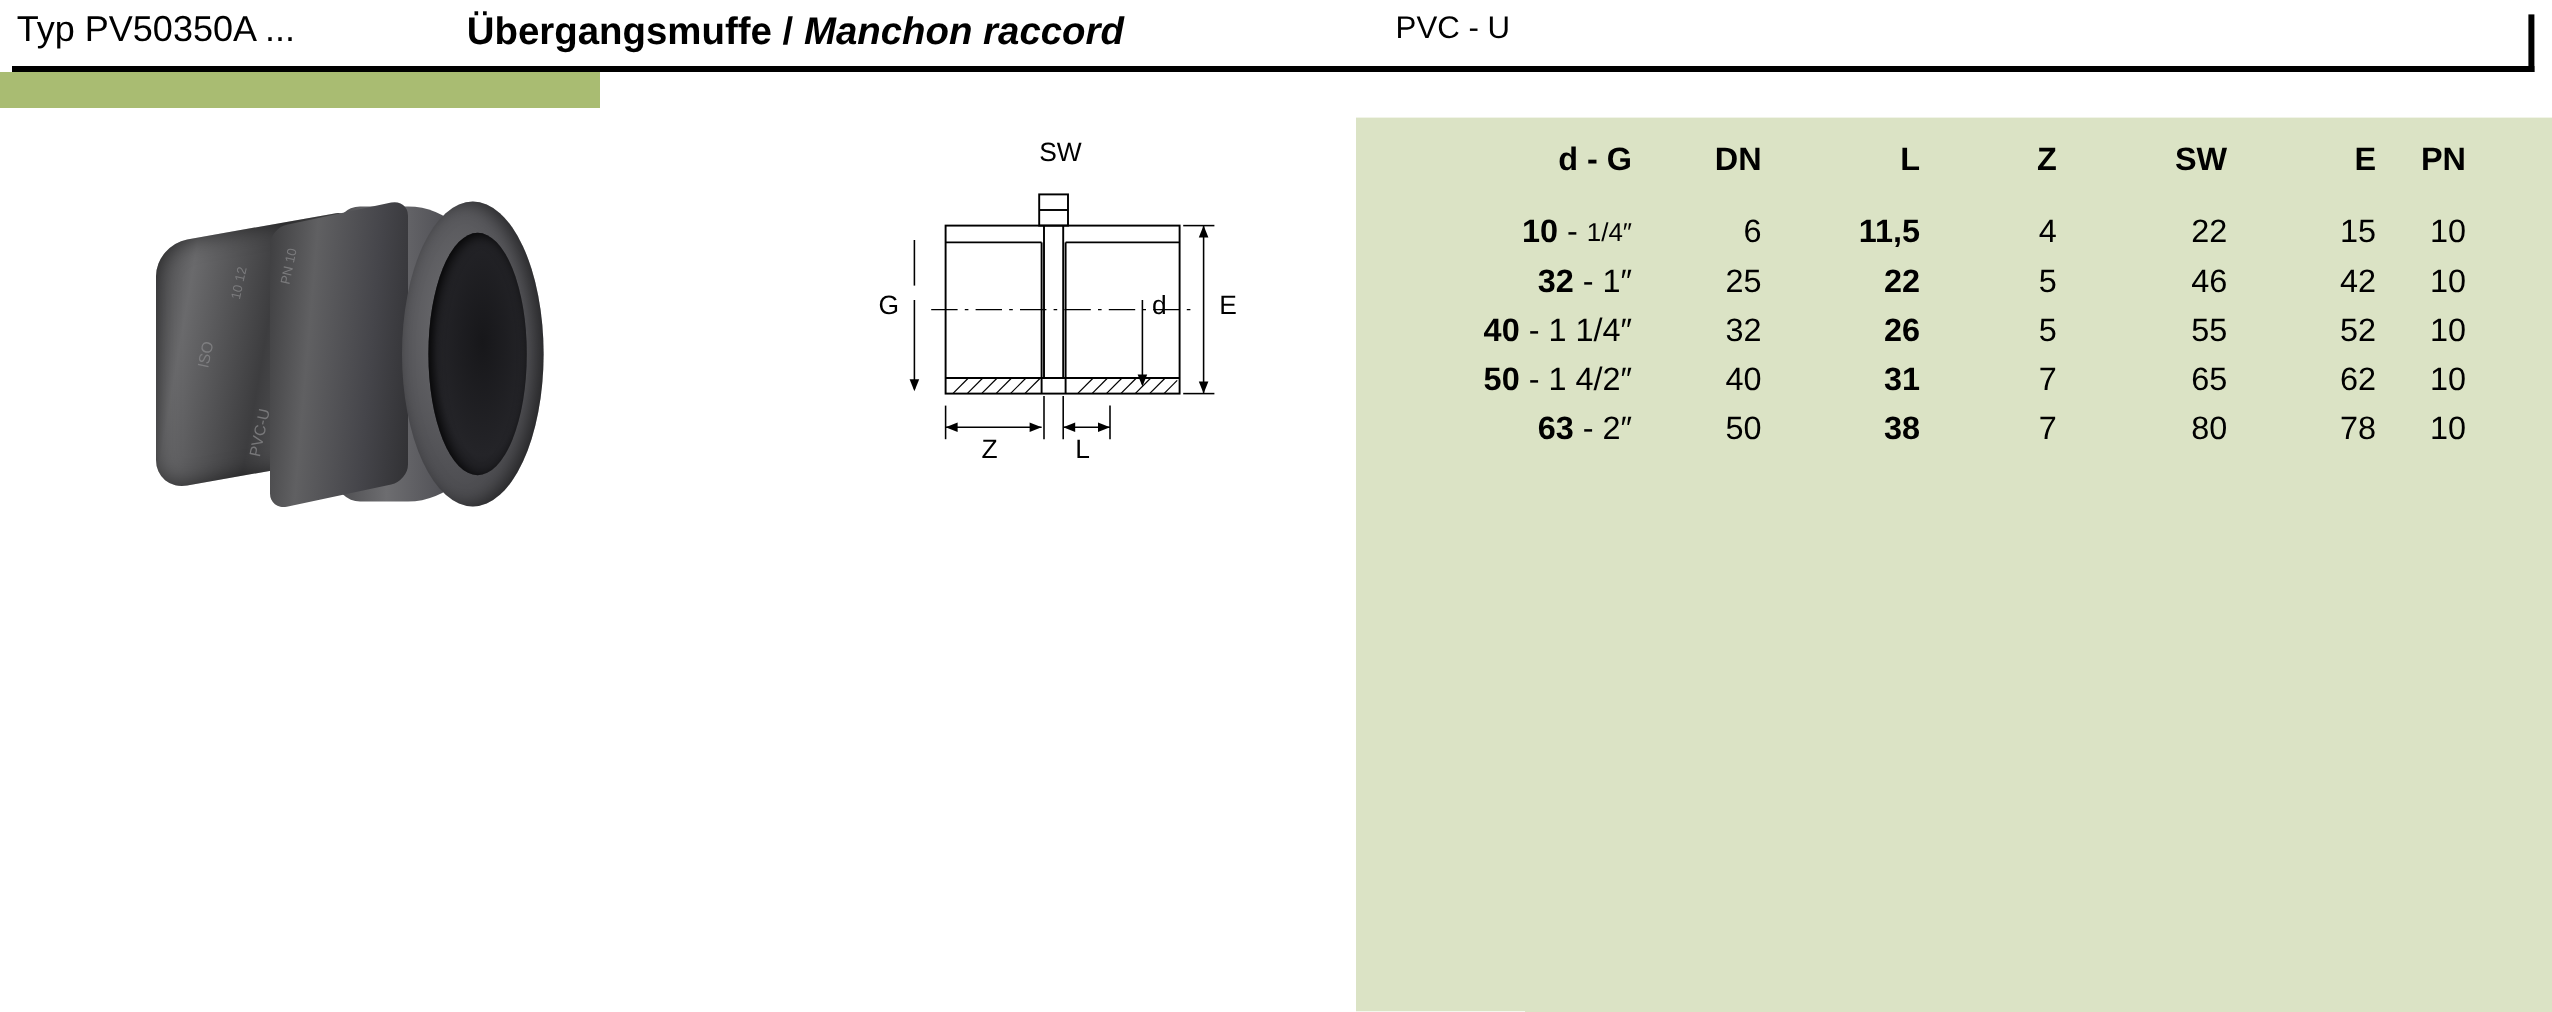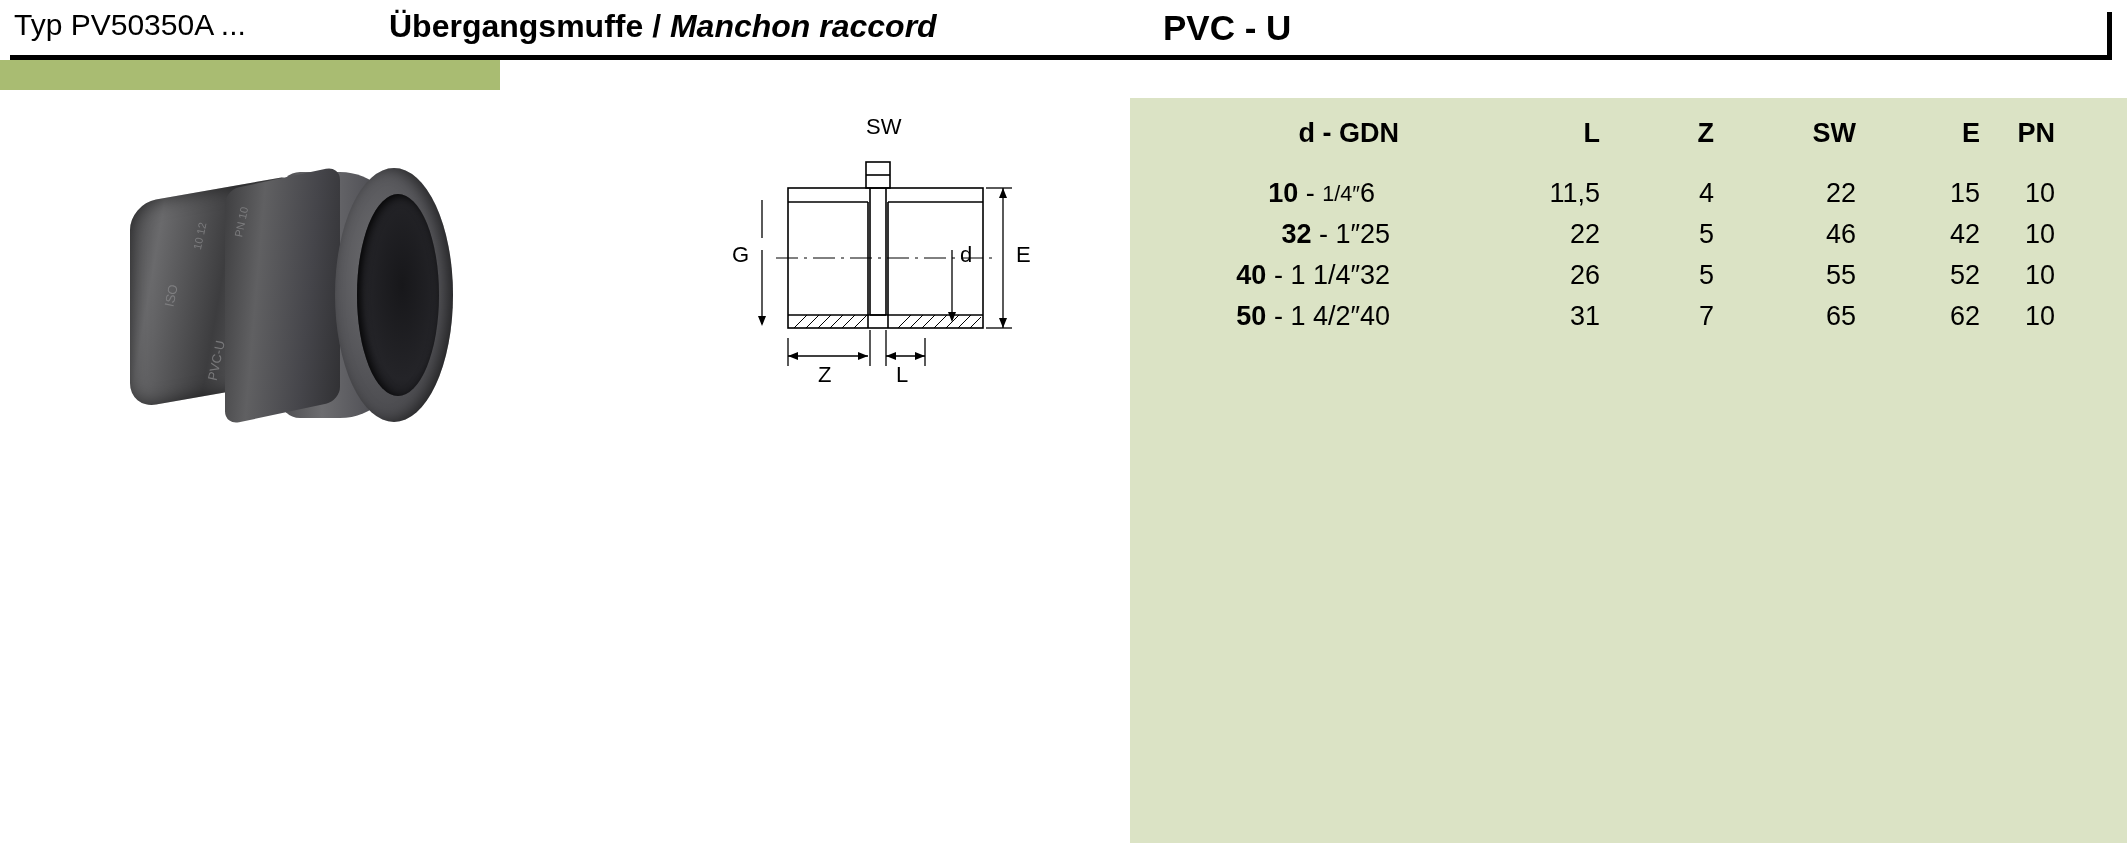--- a/index.html
+++ b/index.html
@@ -34,22 +34,22 @@
     left: 389px; top: 8px;
     font-size: 32px;
     font-weight: bold;
     color: #000;
     white-space: nowrap;
   }
   .hdr-desc .fr { font-style: italic; }
   .hdr-material {
     position: absolute;
     left: 1163px; top: 8px;
-    font-size: 35px;
-    font-weight: bold;
+    font-size: 26px;
+    font-weight: normal;
     color: #000;
     white-space: nowrap;
   }
 
   
   .rule {
     position: absolute;
     left: 10px; top: 55px;
     width: 2102px;
     height: 5px;
@@ -98,22 +98,22 @@
   }
   table.spec thead th {
     font-weight: bold;
     font-size: 27px;
     padding-top: 22px;
     padding-bottom: 26px;
     height: auto;
   }
   
   .c-dg  { width: 230px; text-align: right;  padding-left: 38px !important; }
-  .c-dn  { width: 130px; text-align: left; padding-right: 22px !important; margin-top: 44px; }
-  .c-l   { width: 140px; text-align: right; padding-right: 30px !important; }
+  .c-dn  { width: 130px; text-align: right; padding-right: 22px !important; margin-top: 44px; }
+  .c-l   { width: 140px; text-align: right; padding-right: 30px !important; font-weight: bold; }
   .c-z   { width: 110px; text-align: right; padding-right: 26px !important; }
   .c-sw  { width: 140px; text-align: right; padding-right: 24px !important; }
   .c-e   { width: 120px; text-align: right; padding-right: 20px !important; }
   .c-pn  { width: 127px; text-align: right; padding-right: 72px !important; }
 
   .dg-d { font-weight: bold; }
   .dg-g { font-weight: normal; }
 
   
   .f { display: inline-block; font-size: 0.80em; position: relative; top: -1px;}
@@ -354,14 +354,23 @@
     </tr>
     <tr>
       <td class="c-dg"><span class="dg-d">50</span><span class="dg-g"> - </span><span class="dg-g">1 4/2″</span></td>
       <td class="c-dn">40</td>
       <td class="c-l">31</td>
       <td class="c-z">7</td>
       <td class="c-sw">65</td>
       <td class="c-e">62</td>
       <td class="c-pn">10</td>
     </tr>
+    <tr>
+      <td class="c-dg"><span class="dg-d">63</span><span class="dg-g"> - </span><span class="dg-g">2″</span></td>
+      <td class="c-dn">50</td>
+      <td class="c-l">38</td>
+      <td class="c-z">7</td>
+      <td class="c-sw">80</td>
+      <td class="c-e">78</td>
+      <td class="c-pn">10</td>
+    </tr>
   </tbody>
 </table>
 
 </body></html>

